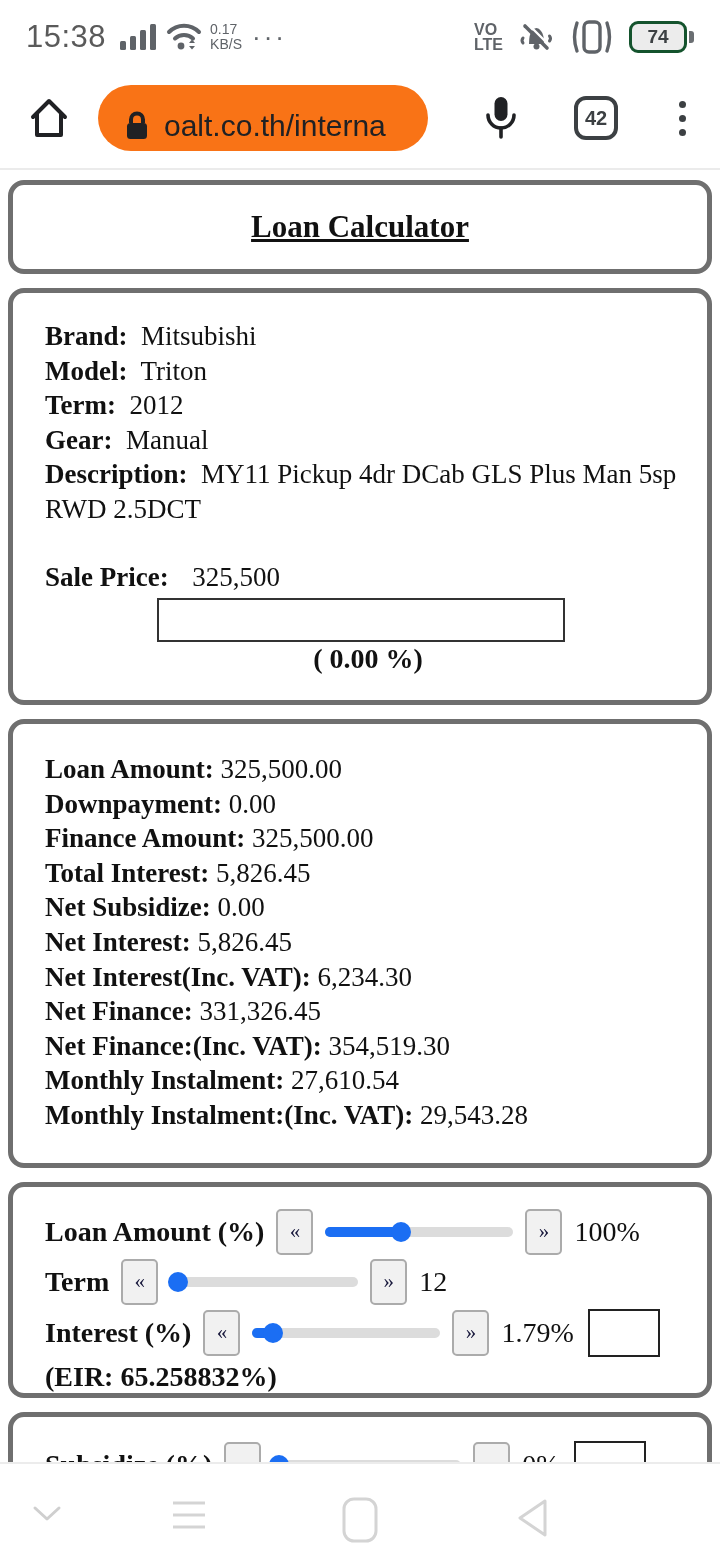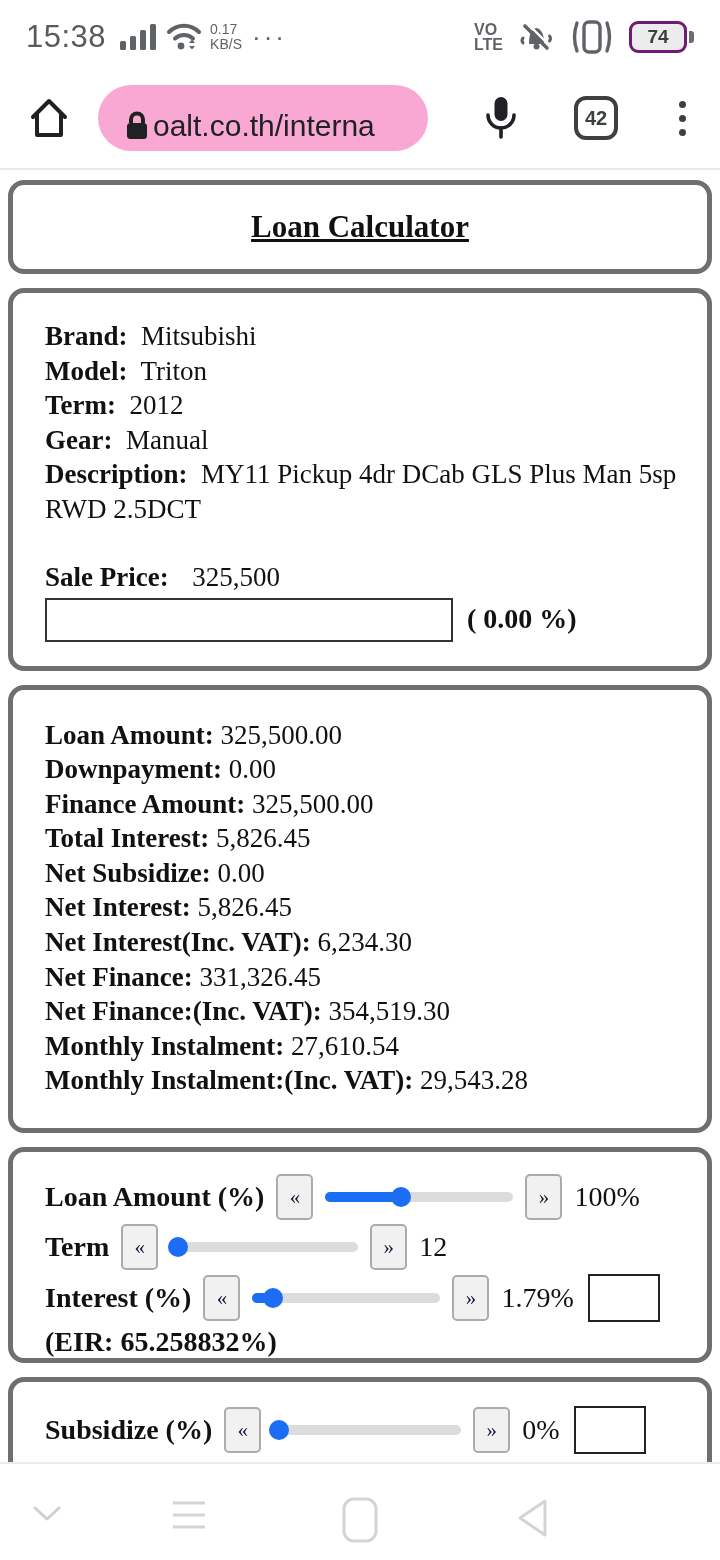--- a/index.html
+++ b/index.html
@@ -24,39 +24,39 @@
   .sb-left, .sb-right { display: flex; align-items: center; }
   .sb-right { margin-left: auto; gap: 14px; }
   .sb-time { font-size: 31px; font-weight: 500; letter-spacing: 0.5px; }
   .sig-bars { display: flex; align-items: flex-end; gap: 4px; margin-left: 14px; height: 26px; }
   .sig-bars i { display: block; width: 6px; background: #5f6368; border-radius: 1.5px; }
   .sb-stack { display: flex; flex-direction: column; line-height: 15px; font-size: 14px; font-weight: 500; margin-left: 8px; color: #5f6368; }
   .sb-ellipsis { font-size: 26px; letter-spacing: 3px; margin-left: 10px; color: #5f6368; }
   .volte { font-size: 16px; font-weight: 700; line-height: 15px; color: #5f6368; text-align: left; }
   .battery { position: relative; display: flex; align-items: center; }
   .battery .bat-body {
-    width: 58px; height: 32px; border: 3px solid #701a75; border-radius: 9px;
+    width: 58px; height: 32px; border: 3px solid #14532d; border-radius: 9px;
     background: #ececec; display: flex; align-items: center; justify-content: center;
     font-size: 19px; font-weight: 600; color: #3c4043;
   }
   .battery .bat-nub { width: 5px; height: 12px; background: #6a6e72; border-radius: 0 3px 3px 0; margin-left: 2px; }
 
   
   .toolbar {
     height: 100px;
     display: flex;
     align-items: center;
     padding: 0 26px;
     gap: 0;
     flex: none;
   }
   .omnibox {
     width: 330px; height: 66px; margin-left: 26px;
-    background: #f9a8d4; border-radius: 33px;
-    display: flex; align-items: center; padding: 16px 20px 0 26px; gap: 3px;
+    background: #f97316; border-radius: 33px;
+    display: flex; align-items: center; padding: 16px 20px 0 26px; gap: 14px;
     overflow: hidden;
   }
   .omnibox .url {
     font-size: 30px; color: #202124; white-space: nowrap; overflow: hidden;
   }
   .tool-spacer { flex: 1; }
   .tab-switcher {
     width: 44px; height: 44px; border: 4px solid #3c4043; border-radius: 12px;
     display: flex; align-items: center; justify-content: center;
     font-size: 20px; font-weight: 700; color: #3c4043;
@@ -84,21 +84,21 @@
   .box-title h1 {
     display: inline; font-size: 31px; font-weight: 700;
     text-decoration: underline; color: #111;
   }
   .box-vehicle { padding: 26px 30px 24px 32px; font-size: 27px; line-height: 34.5px; }
   .info-line b { font-weight: 700; }
   .info-line .val { font-weight: 400; }
   .spacer-line { height: 34px; }
   .price-line { margin-bottom: 3px; }
   .price-line .val { margin-left: 10px; }
-  .price-input-row { display: flex; align-items: center; }
+  .price-input-row { display: flex; align-items: center; flex-direction: column; }
   .price-input {
     width: 408px; height: 44px; border: 2px solid #333; border-radius: 0;
     font-size: 26px; font-family: "Liberation Serif", serif; padding: 0 8px; background: #fff;
   }
   .discount-note { font-size: 28px; font-weight: 700; margin-left: 14px; white-space: nowrap; }
 
   .box-summary { padding: 28px 28px 30px 32px; font-size: 27px; line-height: 34.6px; }
   .sum-row b { font-weight: 700; }
 
   .box-controls { padding: 22px 24px 0 32px; }

